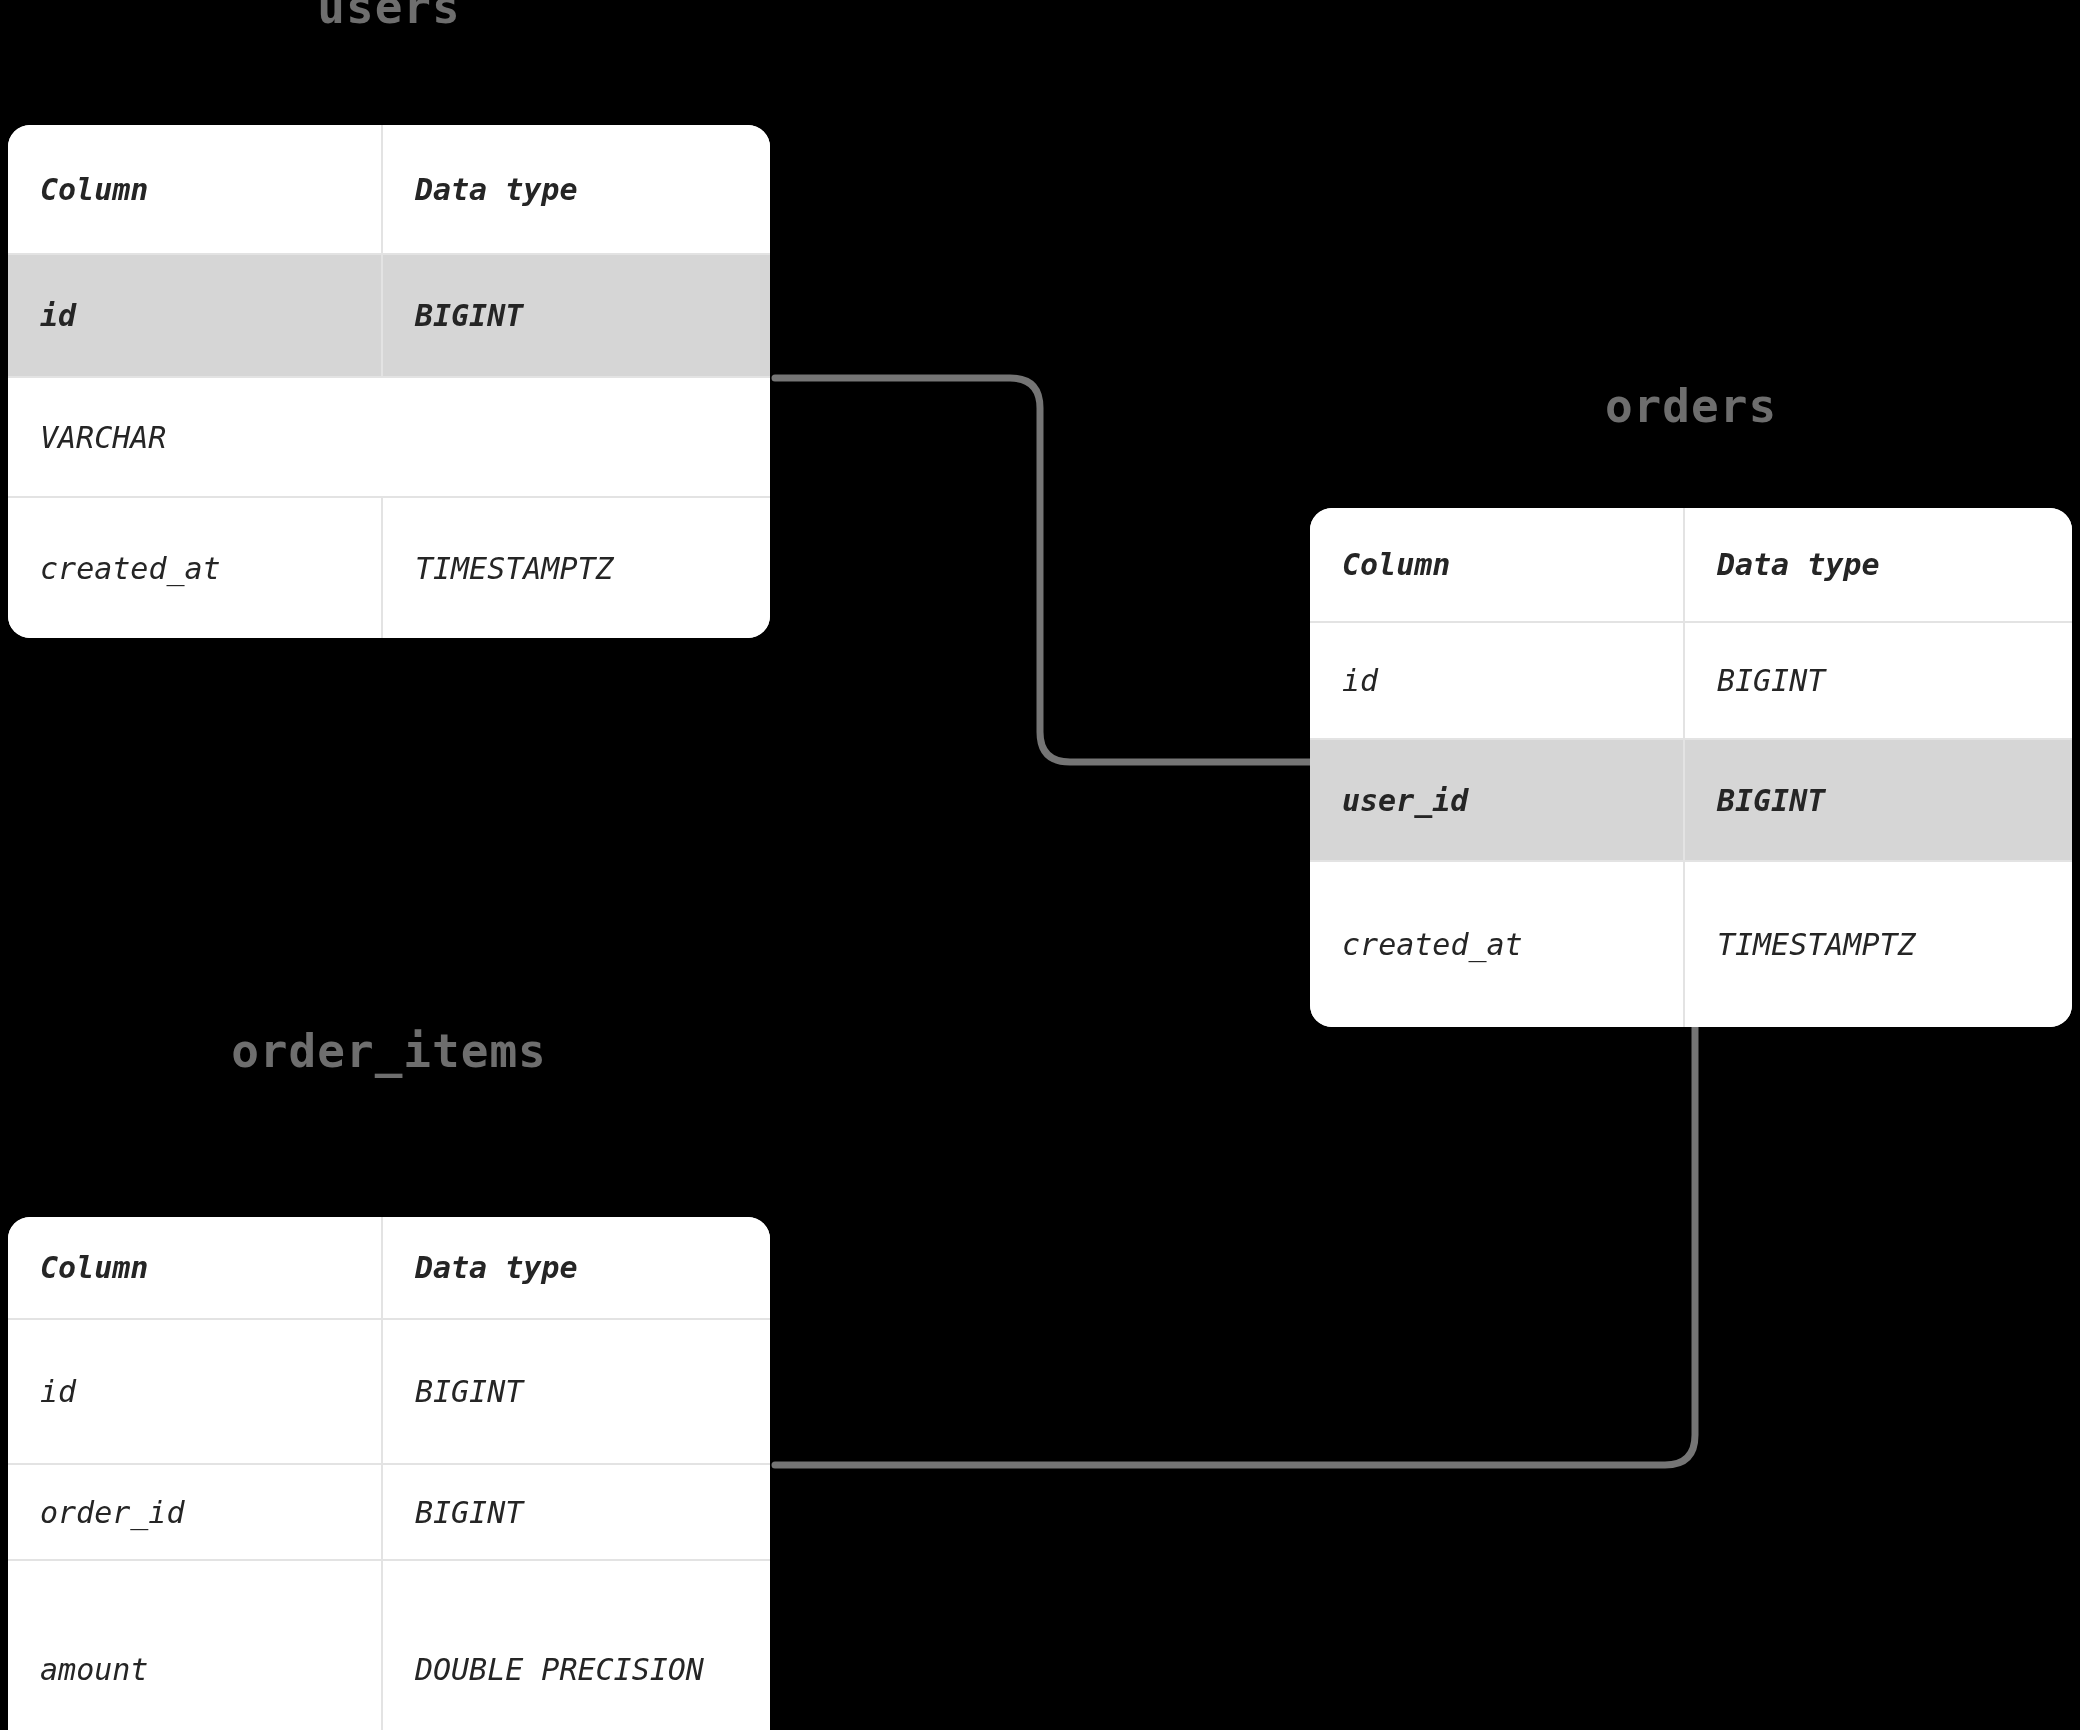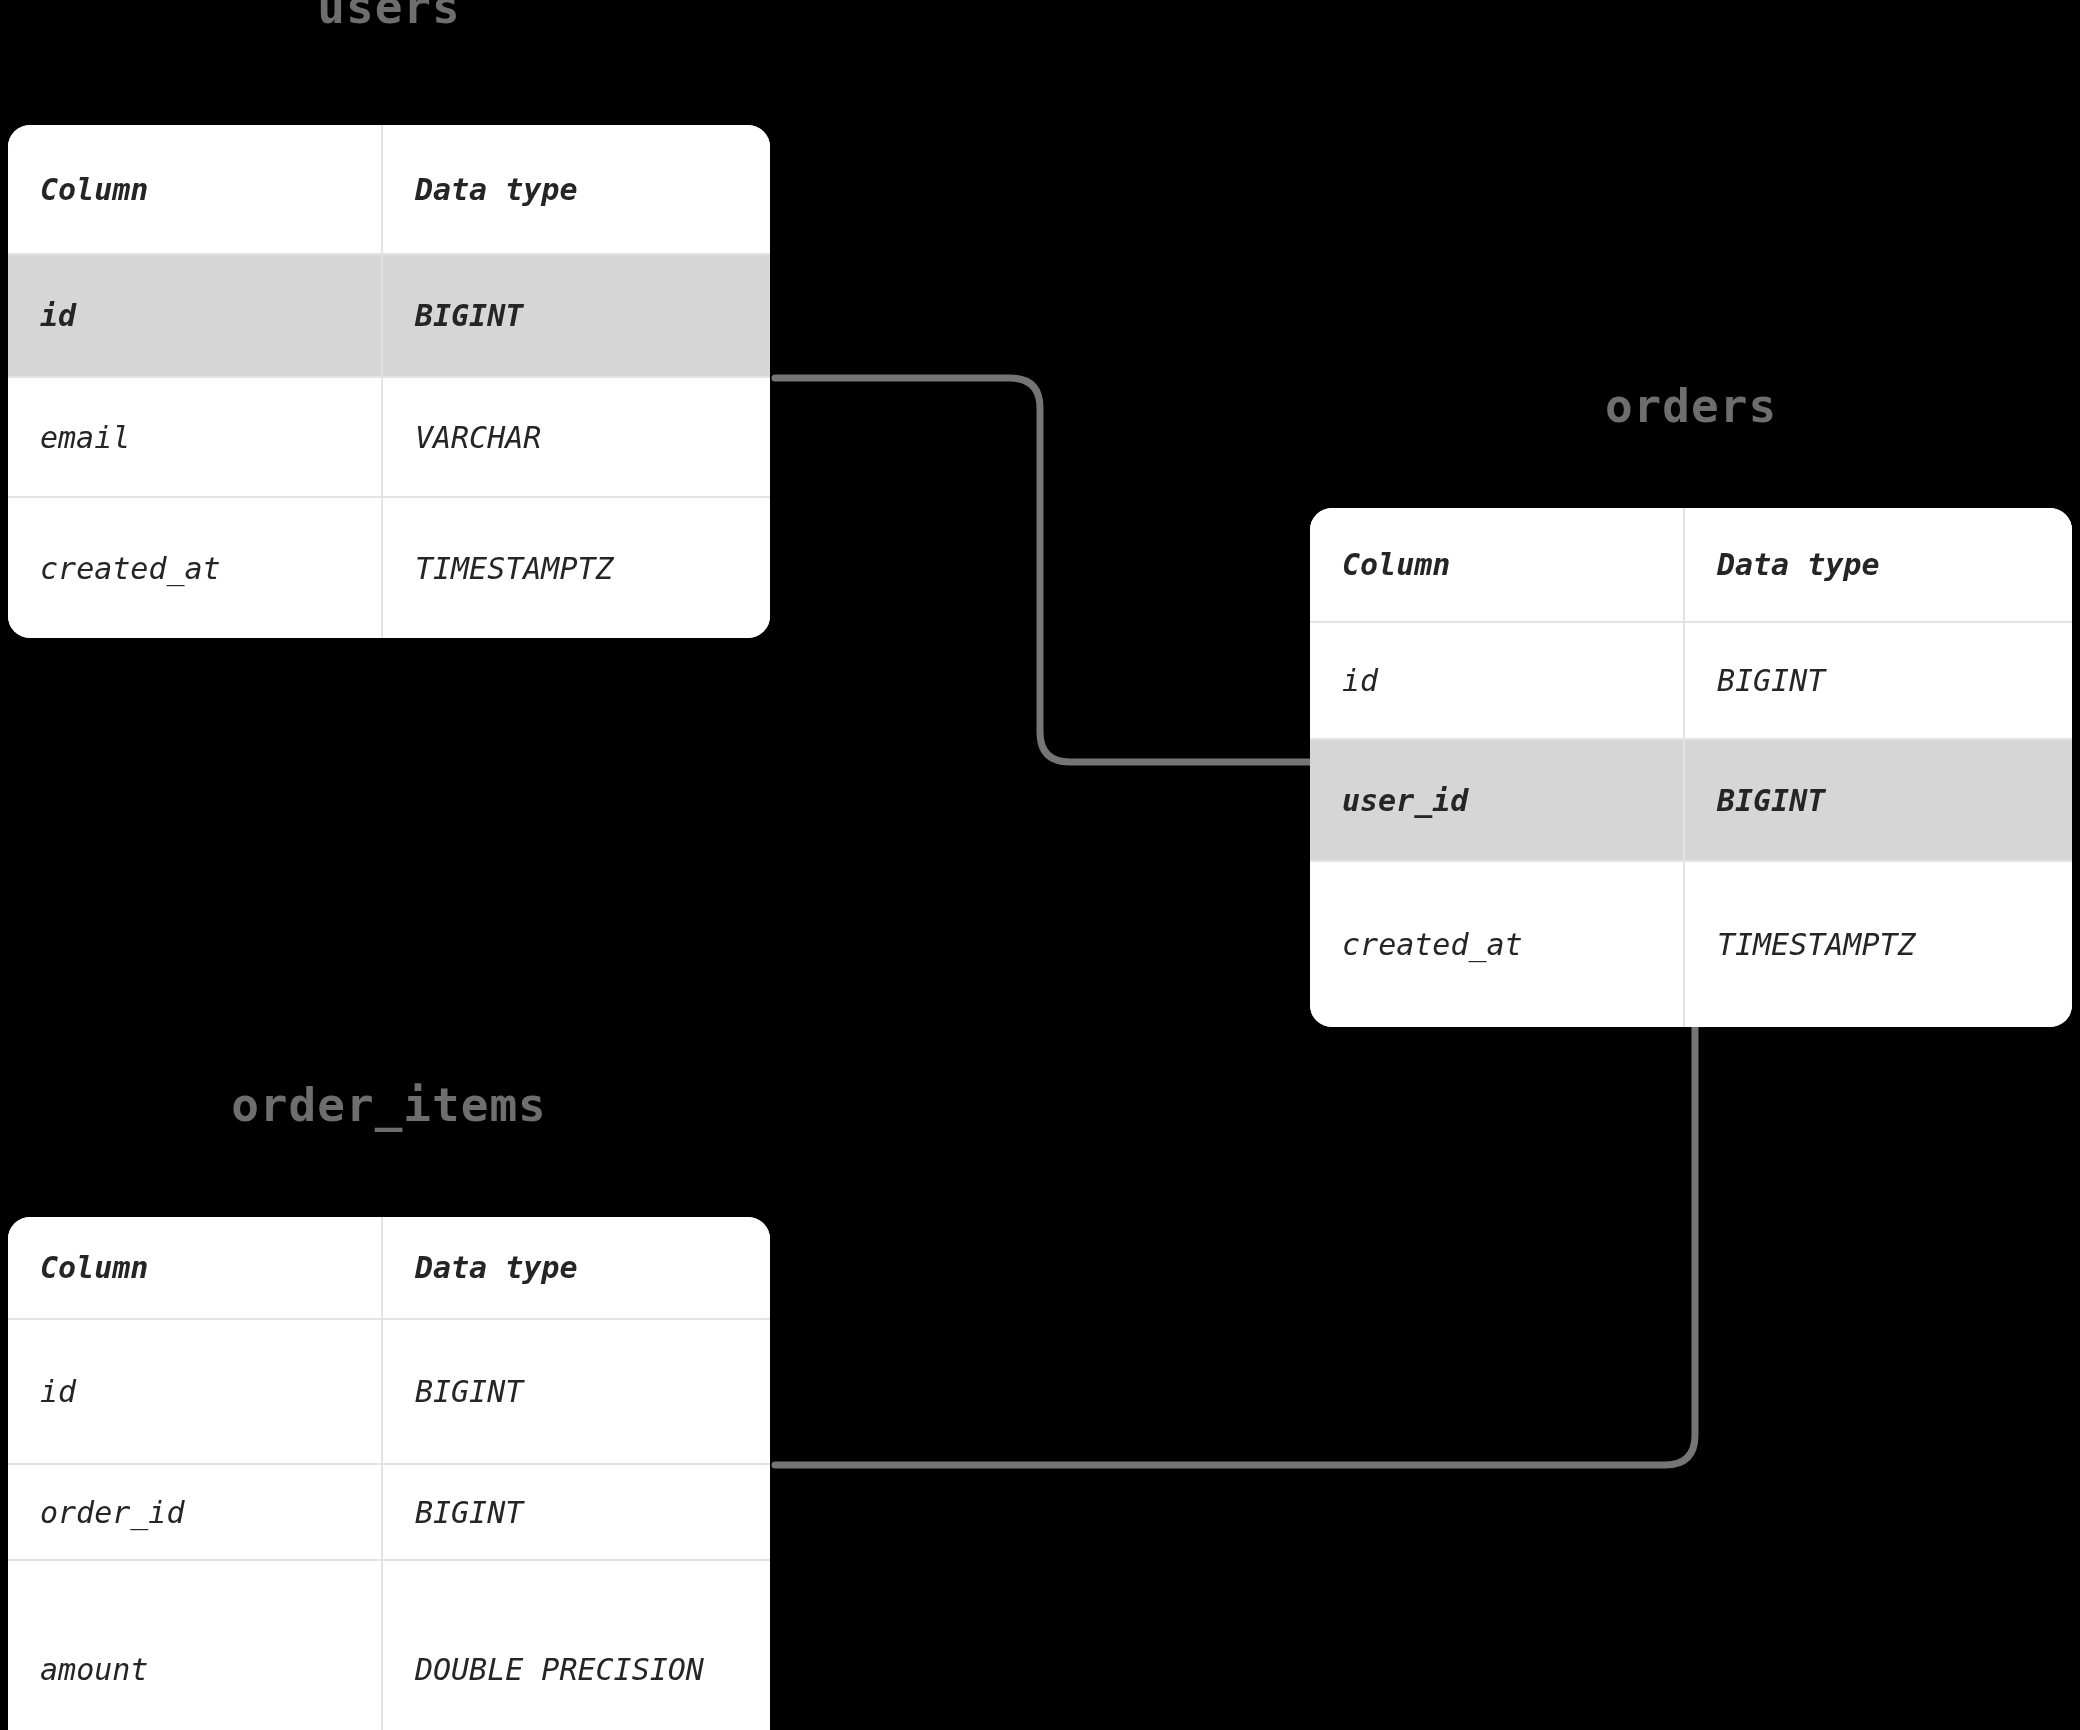--- a/index.html
+++ b/index.html
@@ -75,21 +75,21 @@
   .tbl-cell.col-type  { width: 50.8%; }
   .tbl-row.is-header .tbl-cell { font-weight: bold; color: #252525; }
   .tbl-row.is-highlight .tbl-cell { font-weight: bold; }
 
   
   #card-users       { left: 8px;    top: 125px;  width: 762px; height: 513px; }
   #title-users      { left: 8px;    top: -16px;  width: 762px; }
   #card-orders      { left: 1310px; top: 508px;  width: 762px; height: 519px; }
   #title-orders     { left: 1310px; top: 383px;  width: 762px; }
   #card-orderitems  { left: 8px;    top: 1217px; width: 762px; height: 560px; }
-  #title-orderitems { left: 8px;    top: 1082px; width: 762px; }
+  #title-orderitems { left: 8px;    top: 1028px; width: 762px; }
 </style>
 </head>
 <body>
 
 <div id="canvas">
 
   <svg id="edges" viewBox="0 0 2080 1730" width="2080" height="1730">
 
     <path d="M 775 378 L 1010 378 Q 1040 378 1040 408 L 1040 732 Q 1040 762 1070 762 L 1310 762" fill="none" stroke="#757575" stroke-width="7" stroke-linecap="round"></path>
 
@@ -101,21 +101,20 @@
   <div class="tbl-card" id="card-users">
     <div class="tbl-row is-header" style="height:130px">
       <div class="tbl-cell col-name">Column</div>
       <div class="tbl-cell col-type">Data type</div>
     </div>
     <div class="tbl-row is-highlight" style="height:123px">
       <div class="tbl-cell col-name">id</div>
       <div class="tbl-cell col-type">BIGINT</div>
     </div>
     <div class="tbl-row" style="height:120px">
-      <div class="tbl-cell col-name">email</div>
       <div class="tbl-cell col-type">VARCHAR</div>
     </div>
     <div class="tbl-row" style="height:140px">
       <div class="tbl-cell col-name">created_at</div>
       <div class="tbl-cell col-type">TIMESTAMPTZ</div>
     </div>
   </div>
 
   <div class="tbl-title" id="title-orders">orders</div>
 

